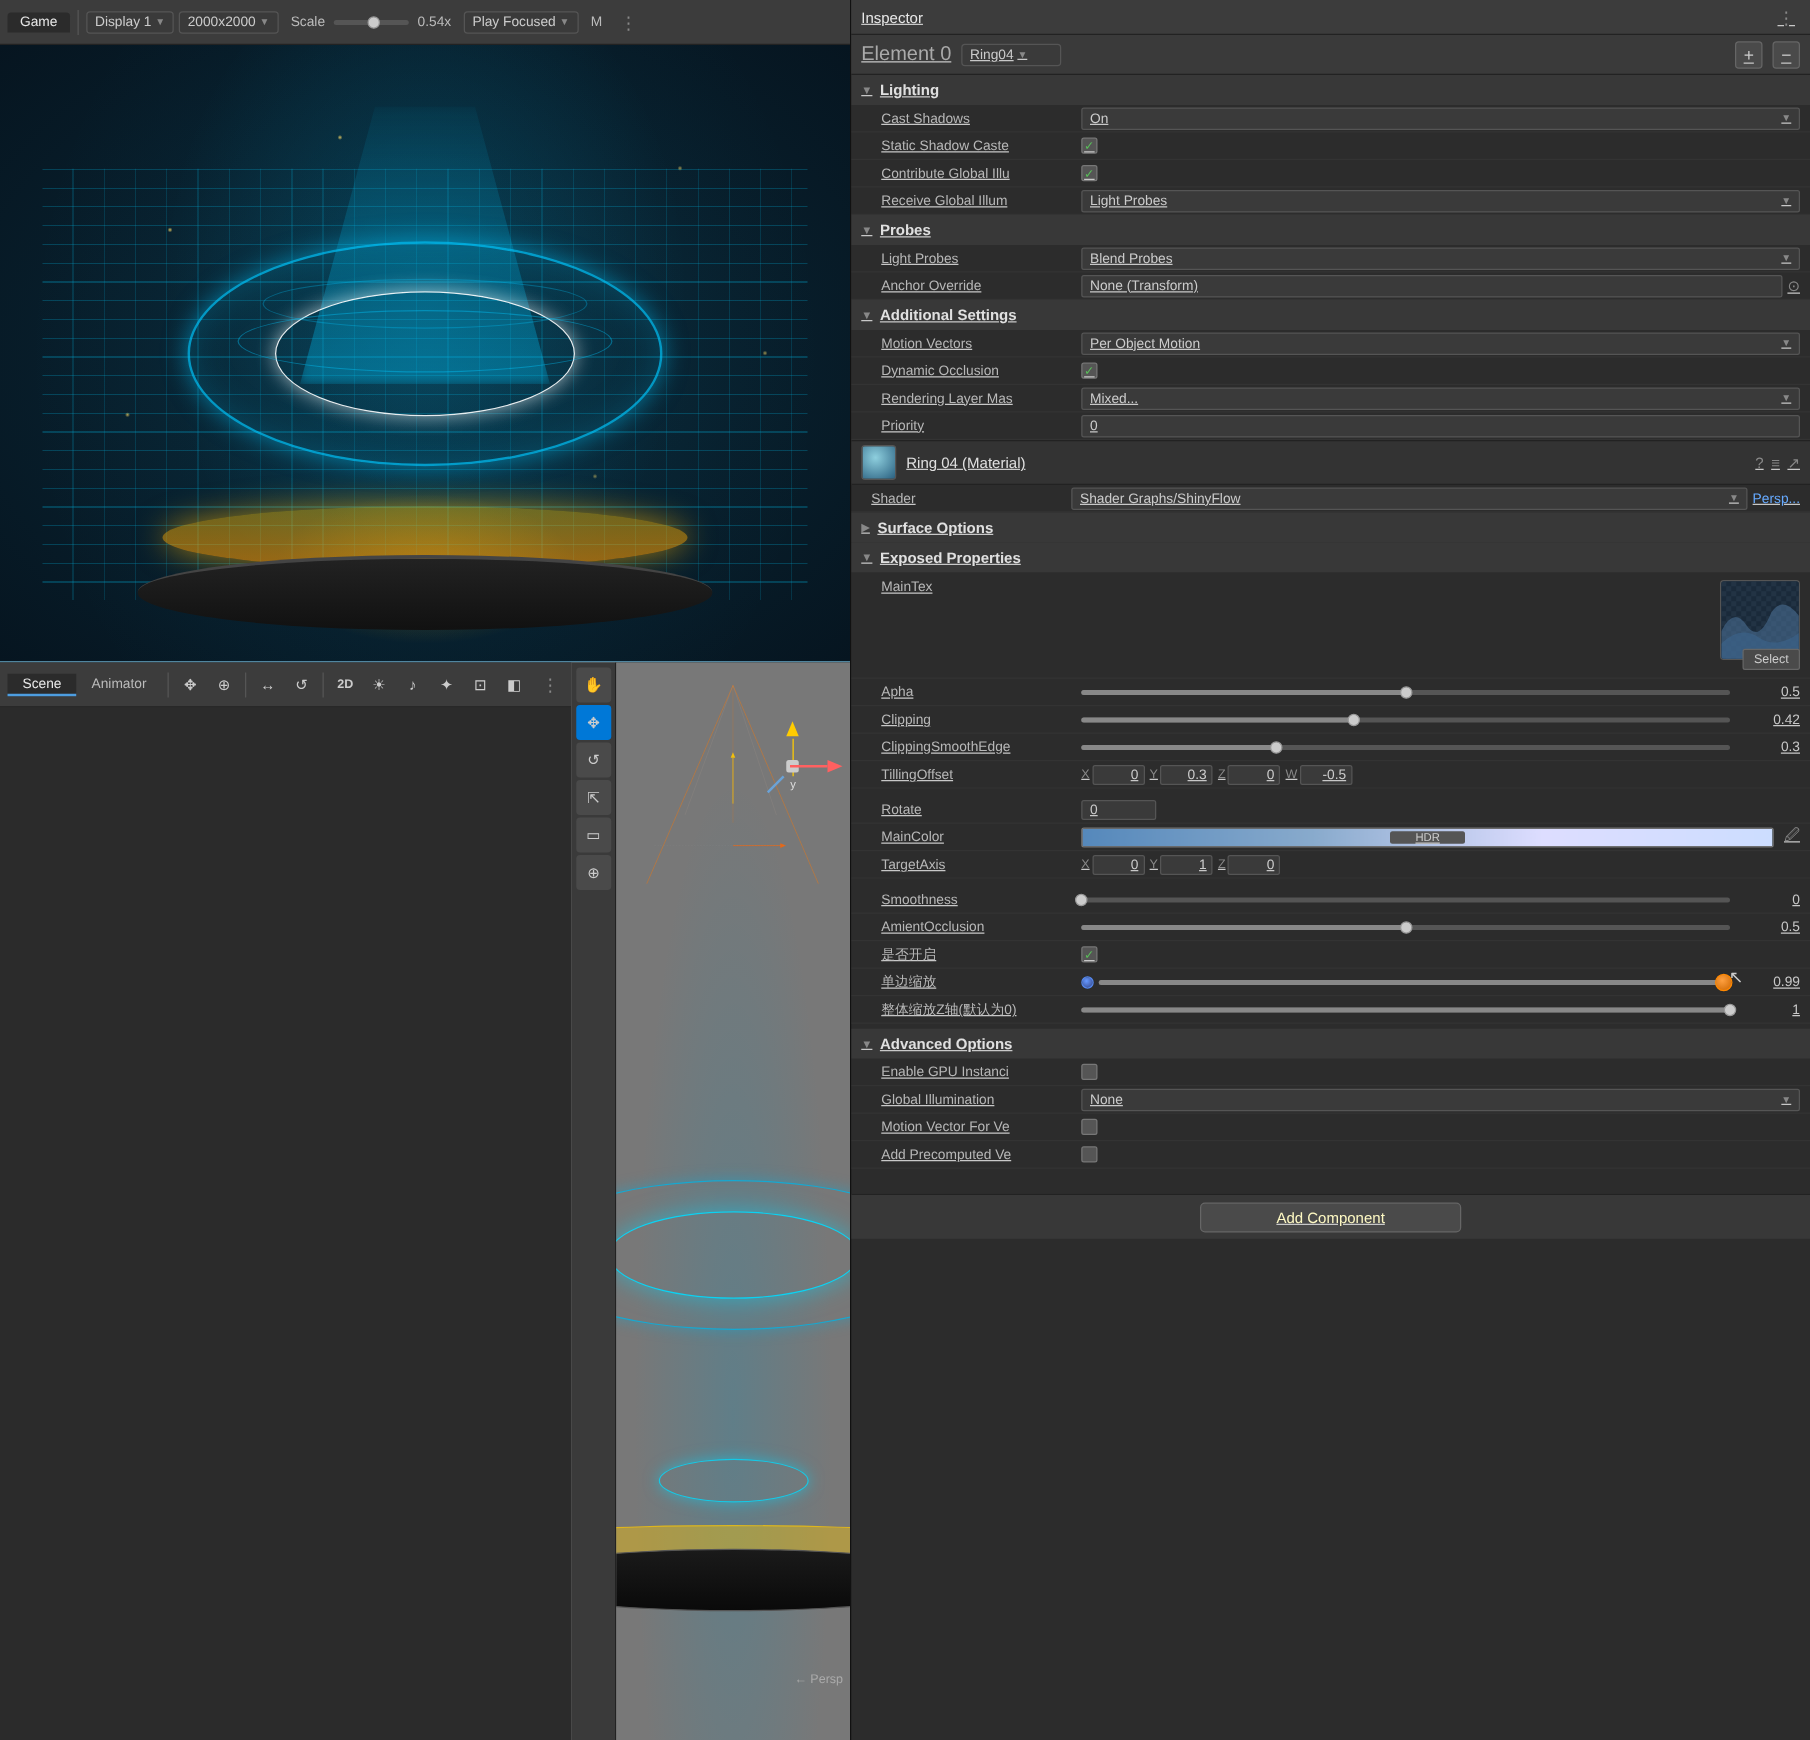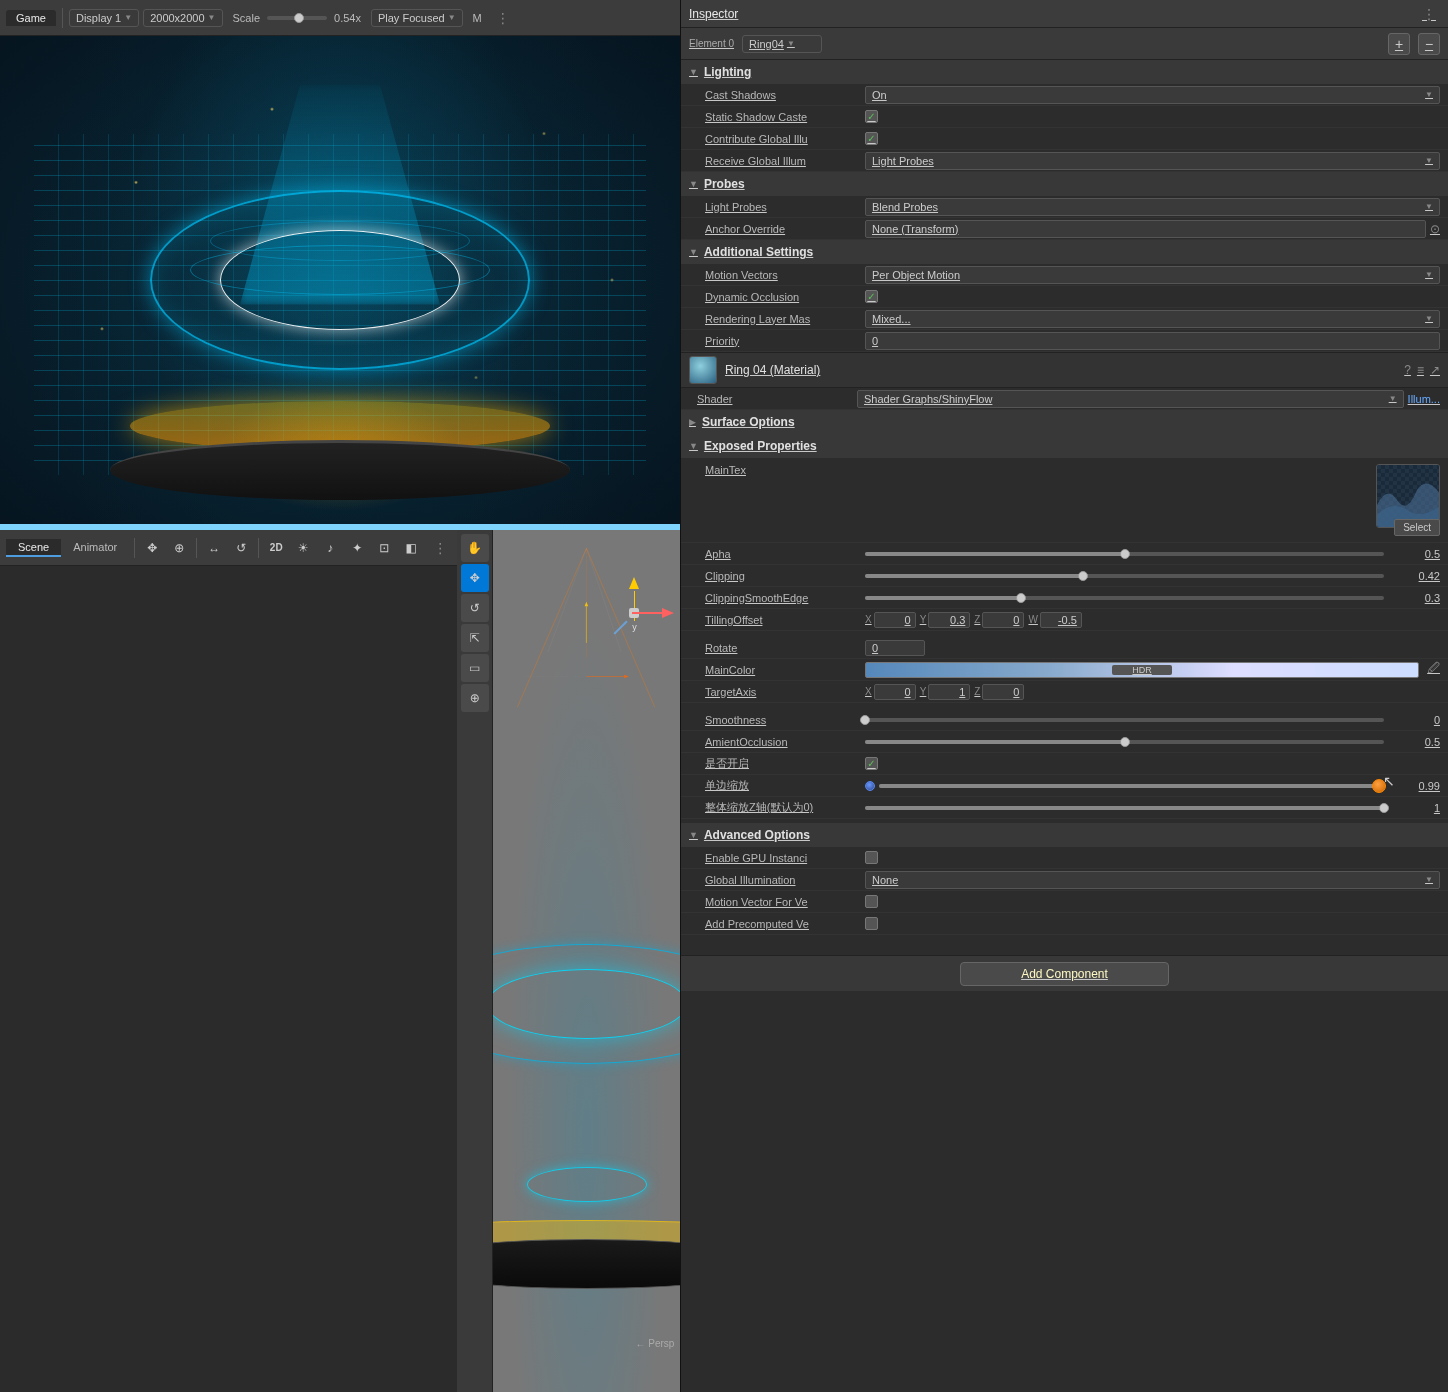--- a/index.html
+++ b/index.html
@@ -23,21 +23,21 @@
       flex-direction: column;
       background: #1e1e1e;
     }
 
     
     .game-view {
       height: 530px;
       background: #2b2b2b;
       display: flex;
       flex-direction: column;
-      border-bottom: 6px solid #7dd3fc;
+      border-bottom: 1px solid #7dd3fc;
     }
     .game-toolbar {
       height: 36px;
       background: #3c3c3c;
       display: flex;
       align-items: center;
       padding: 0 6px;
       gap: 4px;
       border-bottom: 1px solid #222;
     }
@@ -368,21 +368,21 @@
     .inspector-topbar {
       height: 32px;
       background: #3a3a3a;
       display: flex;
       align-items: center;
       padding: 0 8px;
       gap: 8px;
       border-bottom: 1px solid #222;
     }
     .element-label {
-      font-size: 10px;
+      font-size: 16px;
       color: #aaa;
     }
 
     
     .section-header {
       height: 24px;
       background: #383838;
       display: flex;
       align-items: center;
       padding: 0 8px;
@@ -1034,21 +1034,21 @@
       </div>
     </div>
 
     <div class="prop-row" style="padding-left:16px;">
       <div class="prop-label">Shader</div>
       <div class="prop-value">
         <div class="dropdown-control" style="flex:1;">
           <span>Shader Graphs/ShinyFlow</span>
           <span class="dropdown-arrow">▼</span>
         </div>
-        <span style="margin-left:4px;font-size:11px;color:#6af;cursor:pointer;">Illum...</span>
+        <span style="margin-left:4px;font-size:11px;color:#6af;cursor:pointer;">Persp...</span>
       </div>
     </div>
 
     <div class="section-header">
       <span class="section-arrow">▶</span>
       <span class="section-title">Surface Options</span>
     </div>
 
     <div class="section-header">
       <span class="section-arrow">▼</span>

